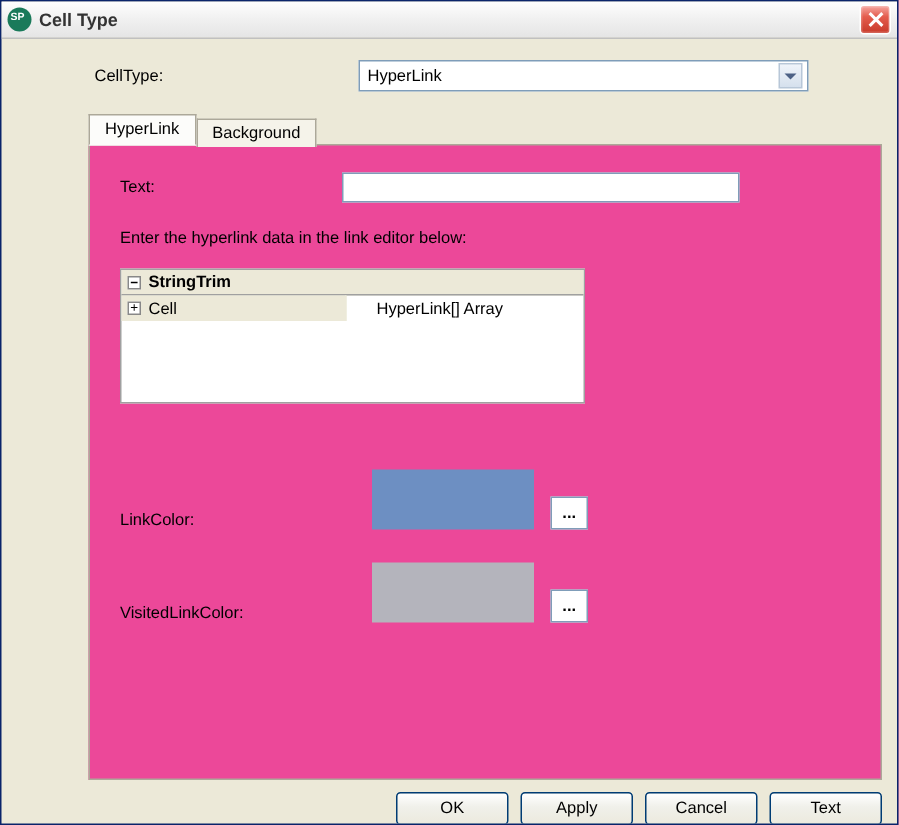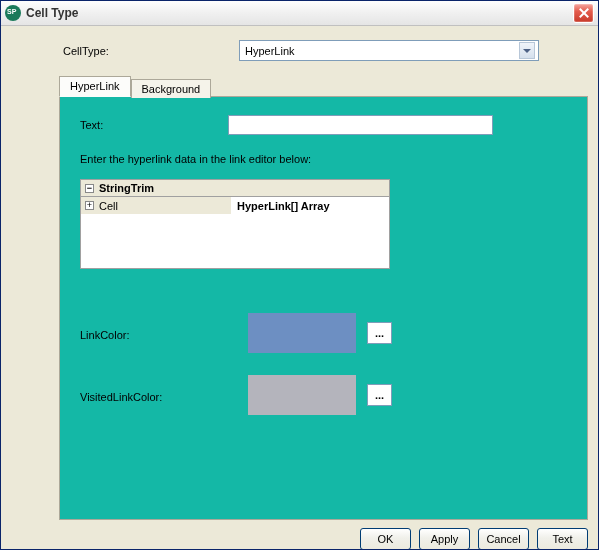--- a/index.html
+++ b/index.html
@@ -129,21 +129,21 @@
     border-bottom: 1px solid #fcfcfa;
     z-index: 2;
     top: 1px;
     padding-bottom: 4px;
   }
   .tab:not(.active) {
     top: 2px;
   }
   .tab-panel {
     border: 1px solid #aca899;
-    background: #14b8a6;
+    background: #ec4899;
     height: 424px;
     padding: 18px 20px 10px 20px;
   }
 
   .field-row {
     display: flex;
     align-items: center;
     margin-bottom: 18px;
   }
   .field-row label {
@@ -184,38 +184,38 @@
     width: 150px;
     border-right: 1px solid #ece9d8;
     background: #ece9d8;
     padding-left: 4px;
     display: flex;
     align-items: center;
     height: 100%;
   }
   .grid-c2 {
     flex: 1;
-    padding-left: 6px;
-    font-weight: bold;
+    padding-left: 20px;
+    font-weight: normal;
   }
   .tree-toggle {
     width: 9px; height: 9px;
     border: 1px solid #888;
     background: #fff;
     display: flex;
     align-items: center;
     justify-content: center;
     font-size: 9px;
     line-height: 1;
     margin-right: 5px;
   }
 
   .color-row {
     display: flex;
-    align-items: center;
+    align-items: flex-end;
     margin-bottom: 22px;
   }
   .color-row label {
     width: 168px;
     padding-top: 4px;
   }
   .color-swatch {
     width: 108px; height: 40px;
   }
   .ellipsis-btn {
@@ -230,21 +230,21 @@
     font-weight: bold;
   }
 
   .footer {
     display: flex;
     justify-content: flex-end;
     gap: 8px;
     padding: 8px 10px 9px 0;
   }
   .btn {
-    width: 51px;
+    width: 75px;
     height: 22px;
     border: 1px solid #003c74;
     border-radius: 3px;
     background: linear-gradient(to bottom, #fff, #f0f0ea 45%, #eceade);
     font-size: 11px;
     font-family: inherit;
     cursor: pointer;
     display: flex;
     align-items: center;
     justify-content: center;

